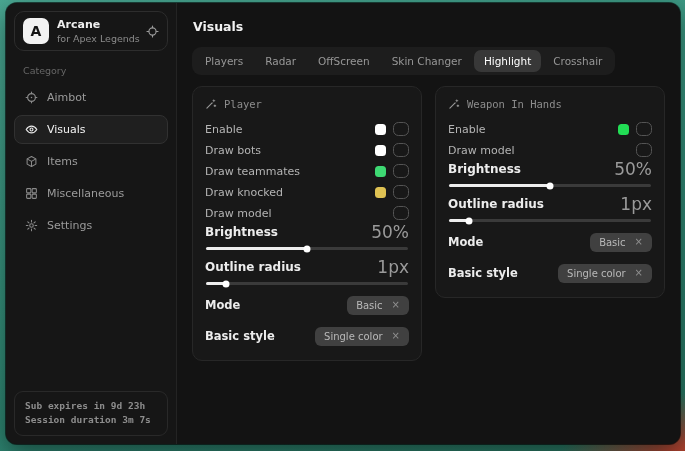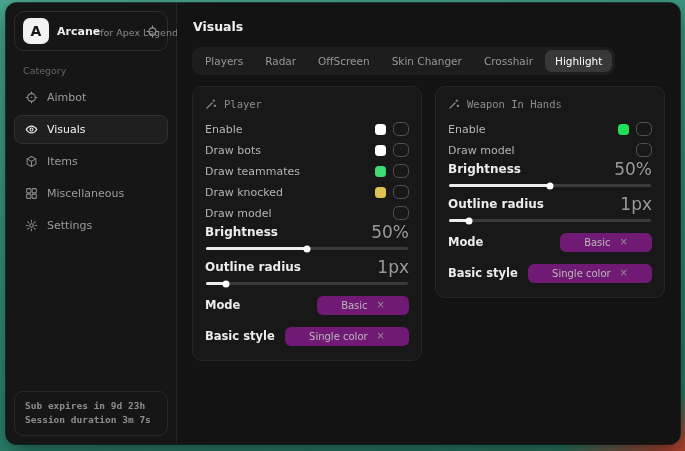--- a/index.html
+++ b/index.html
@@ -10,21 +10,21 @@
       linear-gradient(165deg,#4aa893 0%, #35907b 45%, #2b7f6c 75%, #27745f 100%);}
   .window{position:absolute;left:6px;top:3px;right:5px;bottom:7px;background:#131313;border-radius:11px;
     display:flex;overflow:hidden;box-shadow:0 0 0 1px rgba(0,0,0,.6),0 8px 24px rgba(0,0,0,.45);}
 
   
   .sidebar{flex:0 0 171px;width:171px;box-sizing:border-box;background:#161616;border-right:1px solid #242424;
     display:flex;flex-direction:column;padding:8px;}
   .brand{display:flex;align-items:center;gap:8px;border:1px solid #2d2d2d;border-radius:10px;padding:6px 8px;}
   .logo{width:26px;height:26px;flex:0 0 26px;border-radius:7px;background:#f2f2f2;color:#141414;
     font-weight:bold;font-size:14px;display:flex;align-items:center;justify-content:center;}
-  .brand-text{display:flex;flex-direction:row;min-width:0;}
+  .brand-text{display:flex;flex-direction:column;min-width:0;}
   .brand-name{font-size:11px;font-weight:bold;color:#efefef;}
   .brand-sub{font-size:9.5px;color:#8b8b8b;margin-top:2px;white-space:nowrap;}
   .brand-action{margin-left:auto;color:#9a9a9a;display:flex;align-items:center;cursor:pointer;}
   .category{font-size:9.5px;color:#666;margin:14px 9px 7px;}
   .nav{display:flex;flex-direction:column;gap:3px;}
   .nav-item{display:flex;align-items:center;gap:9px;padding:7px 10px;border-radius:8px;color:#9b9b9b;
     font-size:11px;border:1px solid transparent;cursor:pointer;}
   .nav-item .nicon{display:flex;align-items:center;color:#8a8a8a;}
   .nav-item.active{background:#1f1f1f;border-color:#313131;color:#f2f2f2;}
   .nav-item.active .nicon{color:#e8e8e8;}
@@ -52,22 +52,22 @@
   .slider-group{margin-top:3px;}
   .slider-head{display:flex;align-items:center;height:18px;}
   .slider-label{font-size:12px;color:#ececec;font-weight:bold;}
   .slider-value{margin-left:auto;font-size:17px;color:#9a9a9a;}
   .slider{position:relative;height:3px;background:#3a3a3a;border-radius:2px;margin:6px 1px 8px;cursor:pointer;}
   .slider-fill{position:absolute;left:0;top:0;height:100%;background:#ededed;border-radius:2px;}
   .slider-thumb{position:absolute;top:50%;width:7px;height:7px;background:#fff;border-radius:50%;transform:translate(-50%,-50%);}
 
   .select-row{display:flex;align-items:center;margin-top:7px;min-height:24px;}
   .select-label{font-size:11.5px;color:#ececec;font-weight:bold;}
-  .chip{margin-left:auto;display:flex;align-items:center;gap:9px;background:#701a75;border-radius:6px;
-    padding:4px 24px;font-size:10px;color:#b9b9b9;cursor:pointer;}
+  .chip{margin-left:auto;display:flex;align-items:center;gap:9px;background:#404040;border-radius:6px;
+    padding:4px 9px;font-size:10px;color:#b9b9b9;cursor:pointer;}
   .chip-x{color:#8f8f8f;font-size:10px;line-height:1;cursor:pointer;}
 </style>
 </head>
 <body>
 
 <div class="desktop">
   <div class="window">
 
     <aside class="sidebar">
       <div class="brand">
@@ -143,22 +143,22 @@
       </div>
     </aside>
 
     <section class="main">
       <h1 class="main-title">Visuals</h1>
       <div class="tabbar" id="tabbar">
           <div class="tab">Players</div>
           <div class="tab">Radar</div>
           <div class="tab">OffScreen</div>
           <div class="tab">Skin Changer</div>
+          <div class="tab active">Highlight</div>
           <div class="tab">Crosshair</div>
-          <div class="tab active">Highlight</div>
         </div>
       <div class="content" id="panels">
           <div class="card">
     <div class="card-head">
       <span class="picon">
                 <svg width="12" height="12" viewBox="0 0 16 16" fill="none" stroke="currentColor" stroke-width="1.4" stroke-linecap="round">
                   <path d="M2.5 13.5L9.5 6.5"></path>
                   <path d="M11.8 1.2l.65 1.75 1.75.65-1.75.65-.65 1.75-.65-1.75-1.75-.65 1.75-.65z" fill="currentColor" stroke="none"></path>
                   <path d="M13.2 9.2v2.2M12.1 10.3h2.2"></path>
                 </svg>

